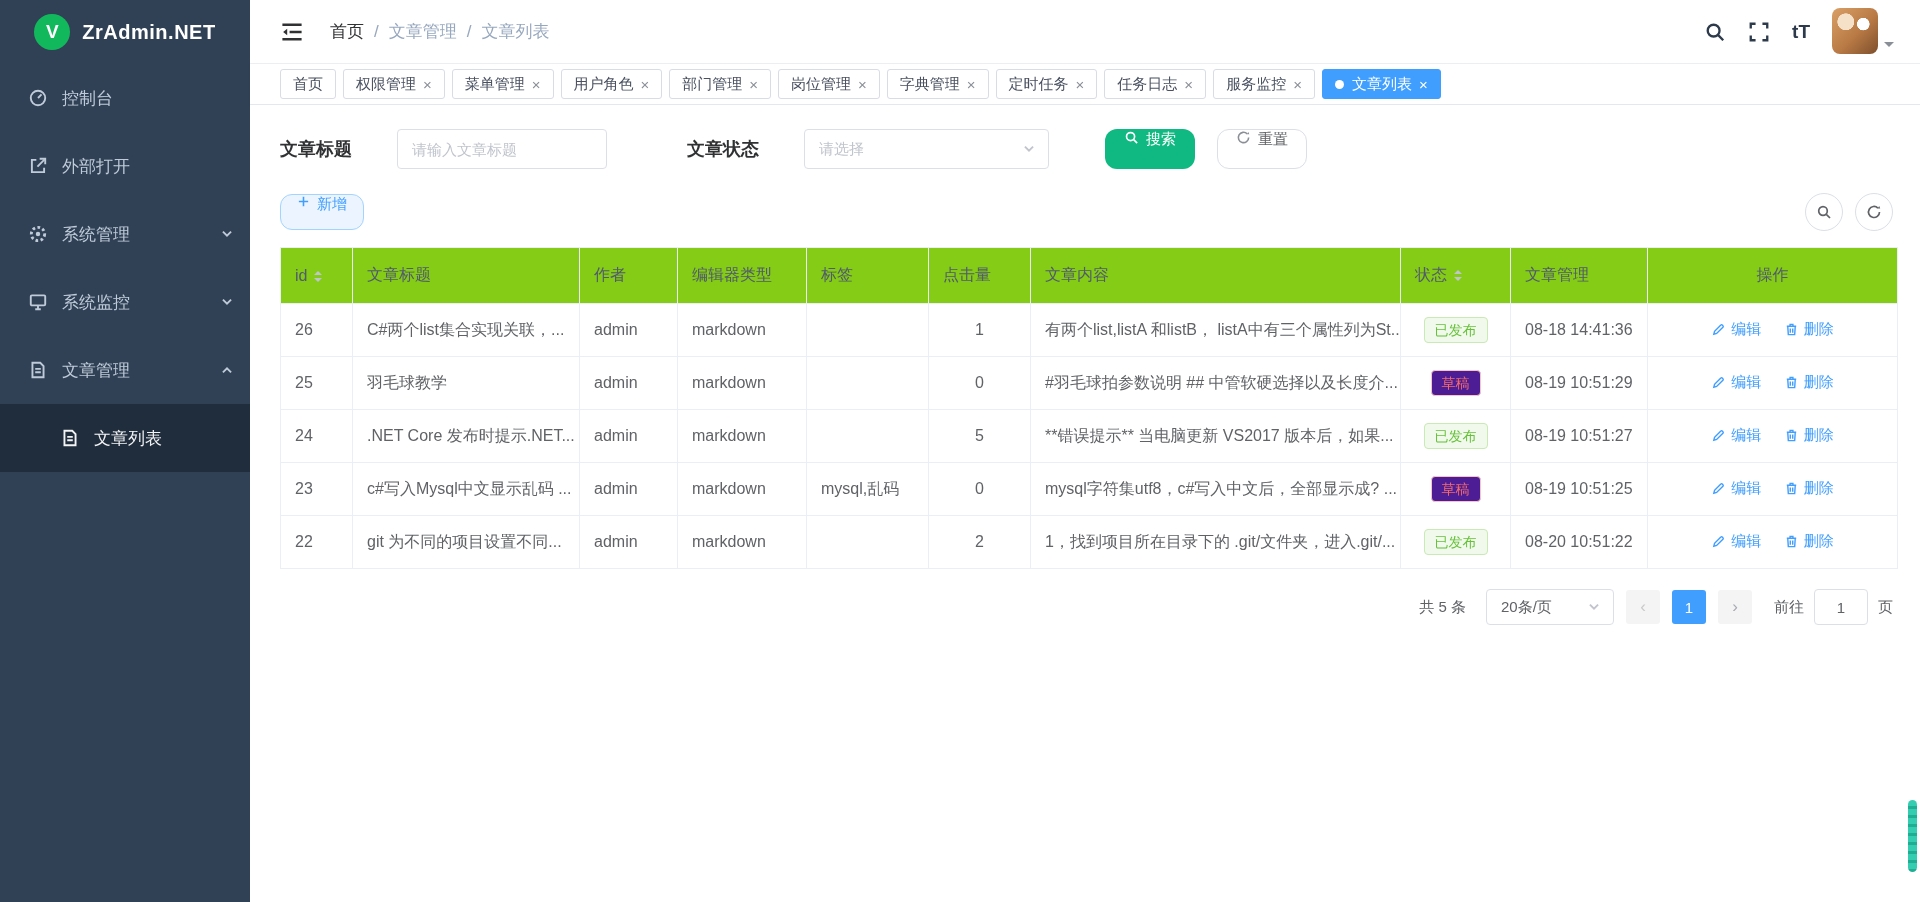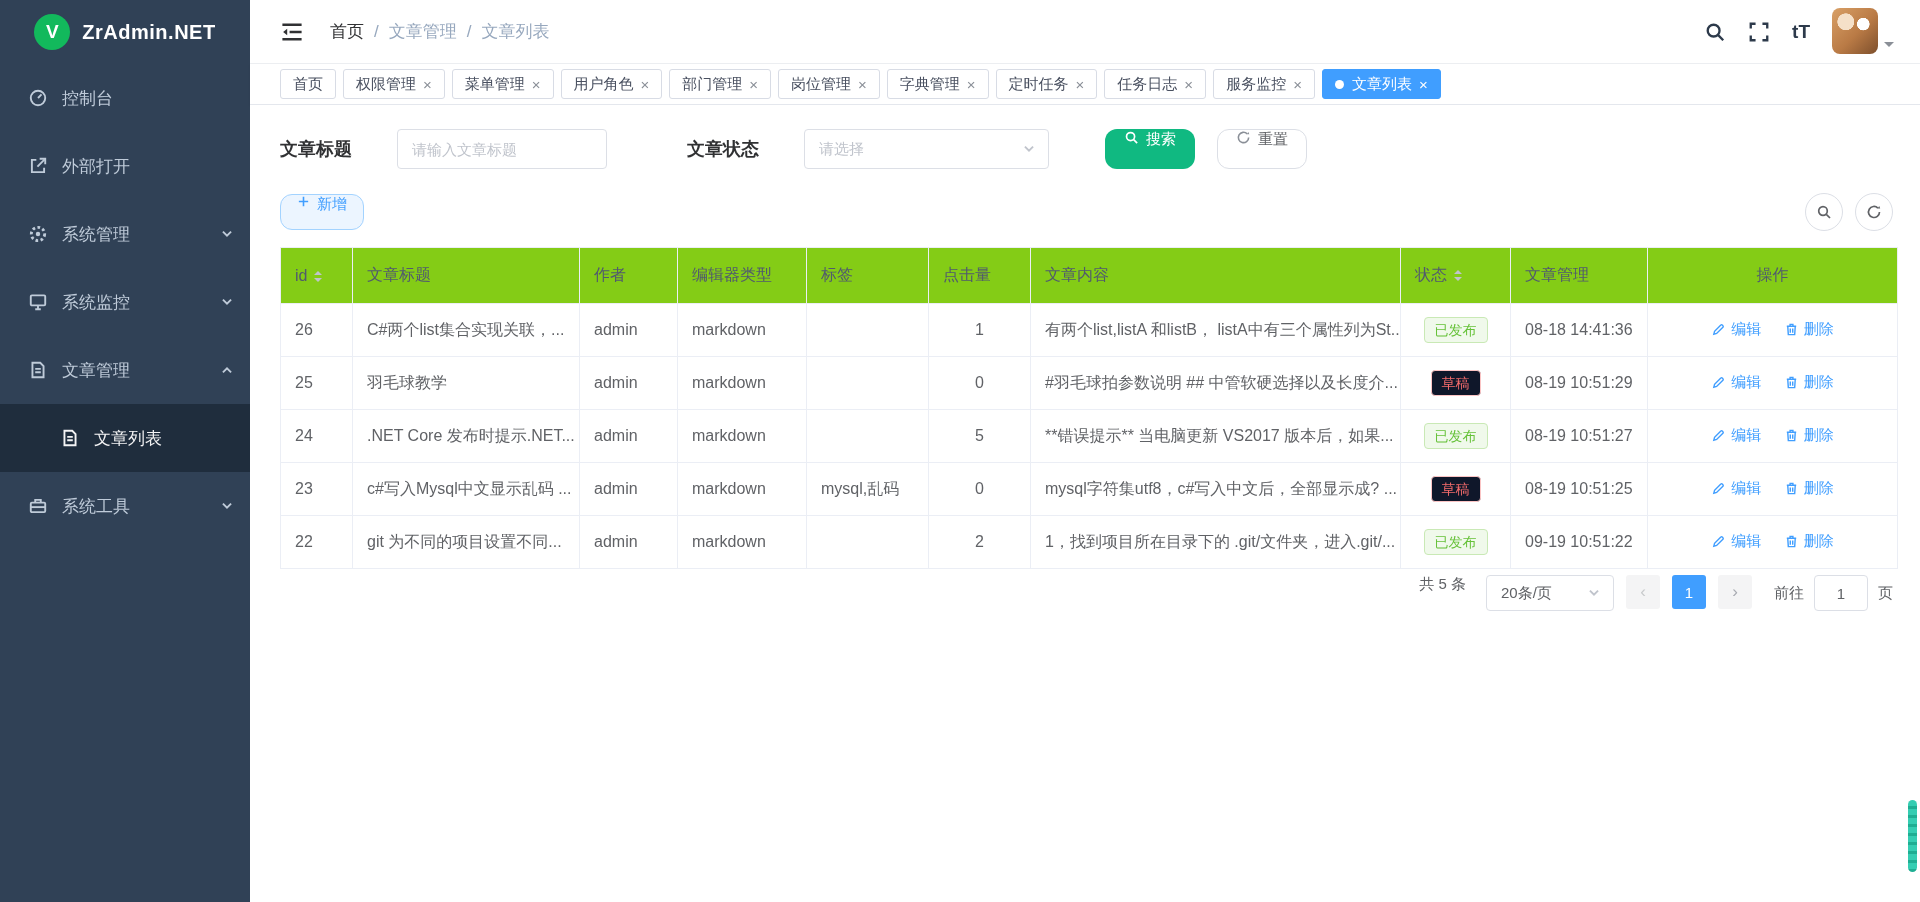--- a/index.html
+++ b/index.html
@@ -79,27 +79,27 @@
   th, td { border:1px solid #ebeef5; font-size:16px; padding:0 14px; overflow:hidden; white-space:nowrap; }
   th { height:56px; background:#84cc16; color:#515a6e; font-weight:400; text-align:left; }
   td { height:53px; color:#606266; }
   th.center, td.center { text-align:center; }
   .sort { display:inline-flex; flex-direction:column; margin-left:7px; vertical-align:middle; cursor:pointer; }
   .sort i { display:block; width:0; height:0; border:4.5px solid transparent; }
   .sort .up { border-bottom-color:#c0c4cc; border-top-width:0; margin-bottom:3px; }
   .sort .down { border-top-color:#c0c4cc; border-bottom-width:0; }
   .badge { display:inline-block; padding:4px 10px; border-radius:4px; font-size:14px; line-height:1.2; }
   .badge.success { color:#67c23a; background:#f0f9eb; border:1px solid #c9e9b5; }
-  .badge.danger { color:#f56c6c; background:#0f172a; border:1px solid #fbc4c4; }
+  .badge.danger { color:#f56c6c; background:#4c1d95; border:1px solid #fbc4c4; }
   td.ops { text-align:center; }
   .op-link { display:inline-flex; align-items:center; gap:5px; color:#409eff; font-size:15px; cursor:pointer; text-decoration:none; margin:0 9px; }
   .op-link svg { width:15px; height:15px; }
 
   
-  .pagination { display:flex; justify-content:flex-end; margin-top:6px; gap:12px; font-size:15px; color:#606266; }
+  .pagination { display:flex; align-items:center; justify-content:flex-end; margin-top:20px; gap:12px; font-size:15px; color:#606266; }
   .pg-total { margin-right:8px; }
   .pg-size { width:128px; height:36px; color:#606266; }
   .pg-btn { width:34px; height:34px; border-radius:3px; background:#f4f4f5; display:flex; align-items:center; justify-content:center; cursor:pointer; font-size:17px; color:#a8abb2; user-select:none; }
   .pg-btn.prev { color:#c8cacc; }
   .pg-page { width:34px; height:34px; border-radius:3px; background:#409eff; color:#fff; display:flex; align-items:center; justify-content:center; font-size:15px; cursor:pointer; }
   .pg-goto { display:flex; align-items:center; gap:10px; margin-left:10px; }
   .goto-input { width:54px; height:36px; border:1px solid #dcdfe6; border-radius:4px; text-align:center; font-size:15px; color:#606266; font-family:inherit; outline:none; }
 
   
   .scrollbar-thumb { position:absolute; right:3px; top:800px; width:9px; height:72px; border-radius:5px; cursor:pointer;
@@ -162,31 +162,20 @@
         <svg class="chev up" viewBox="0 0 12 12" fill="none" stroke="currentColor" stroke-width="1.6">
             <path d="M2.5 4l3.5 3.5L9.5 4"></path>
           </svg>
       </div>
       <div class="menu-item submenu">
         <svg class="mi-icon" viewBox="0 0 18 18" fill="none" stroke="currentColor" stroke-width="1.7">
             <path d="M4 2.5h7l3 3v10H4z"></path>
             <path d="M6.5 8h5M6.5 11h5"></path>
           </svg>
         <span class="mi-label">文章列表</span>
-      </div>
-      <div class="menu-item">
-        <svg class="mi-icon" viewBox="0 0 18 18" fill="none" stroke="currentColor" stroke-width="1.7">
-            <rect x="2.5" y="6" width="13" height="8.5" rx="1"></rect>
-            <path d="M6.5 6V3.5h5V6"></path>
-            <path d="M2.5 10h13"></path>
-          </svg>
-        <span class="mi-label">系统工具</span>
-        <svg class="chev" viewBox="0 0 12 12" fill="none" stroke="currentColor" stroke-width="1.6">
-            <path d="M2.5 4l3.5 3.5L9.5 4"></path>
-          </svg>
       </div>
     </nav>
   </aside>
 
   <div class="main">
 
     <header class="navbar">
       <svg class="hamburger" viewBox="0 0 20 20" fill="none" stroke="currentColor" stroke-width="2">
           <path d="M2 4h16M8 10h10M2 16h16"></path>
           <path d="M6 7.2L2.6 10 6 12.8z" fill="currentColor" stroke="none"></path>
@@ -453,21 +442,21 @@
             </tr>
             <tr>
               <td>22</td>
               <td>git 为不同的项目设置不同...</td>
               <td>admin</td>
               <td>markdown</td>
               <td></td>
               <td class="center">2</td>
               <td>1，找到项目所在目录下的 .git/文件夹，进入.git/...</td>
               <td class="center"><span class="badge success">已发布</span></td>
-              <td>09-19 10:51:22</td>
+              <td>08-20 10:51:22</td>
               <td class="ops">
                 <a class="op-link">
                     <svg viewBox="0 0 16 16" fill="none" stroke="currentColor" stroke-width="1.5">
                       <path d="M3 13l.8-3L10.5 3.3a1.1 1.1 0 0 1 1.6 0l.6.6a1.1 1.1 0 0 1 0 1.6L6 12.2 3 13z"></path>
                     </svg>
                     <span>编辑</span>
                   </a>
                 <a class="op-link">
                     <svg viewBox="0 0 16 16" fill="none" stroke="currentColor" stroke-width="1.5">
                       <path d="M3 4.5h10M6.5 4.5v-2h3v2M4 4.5l.6 9h6.8l.6-9"></path>

